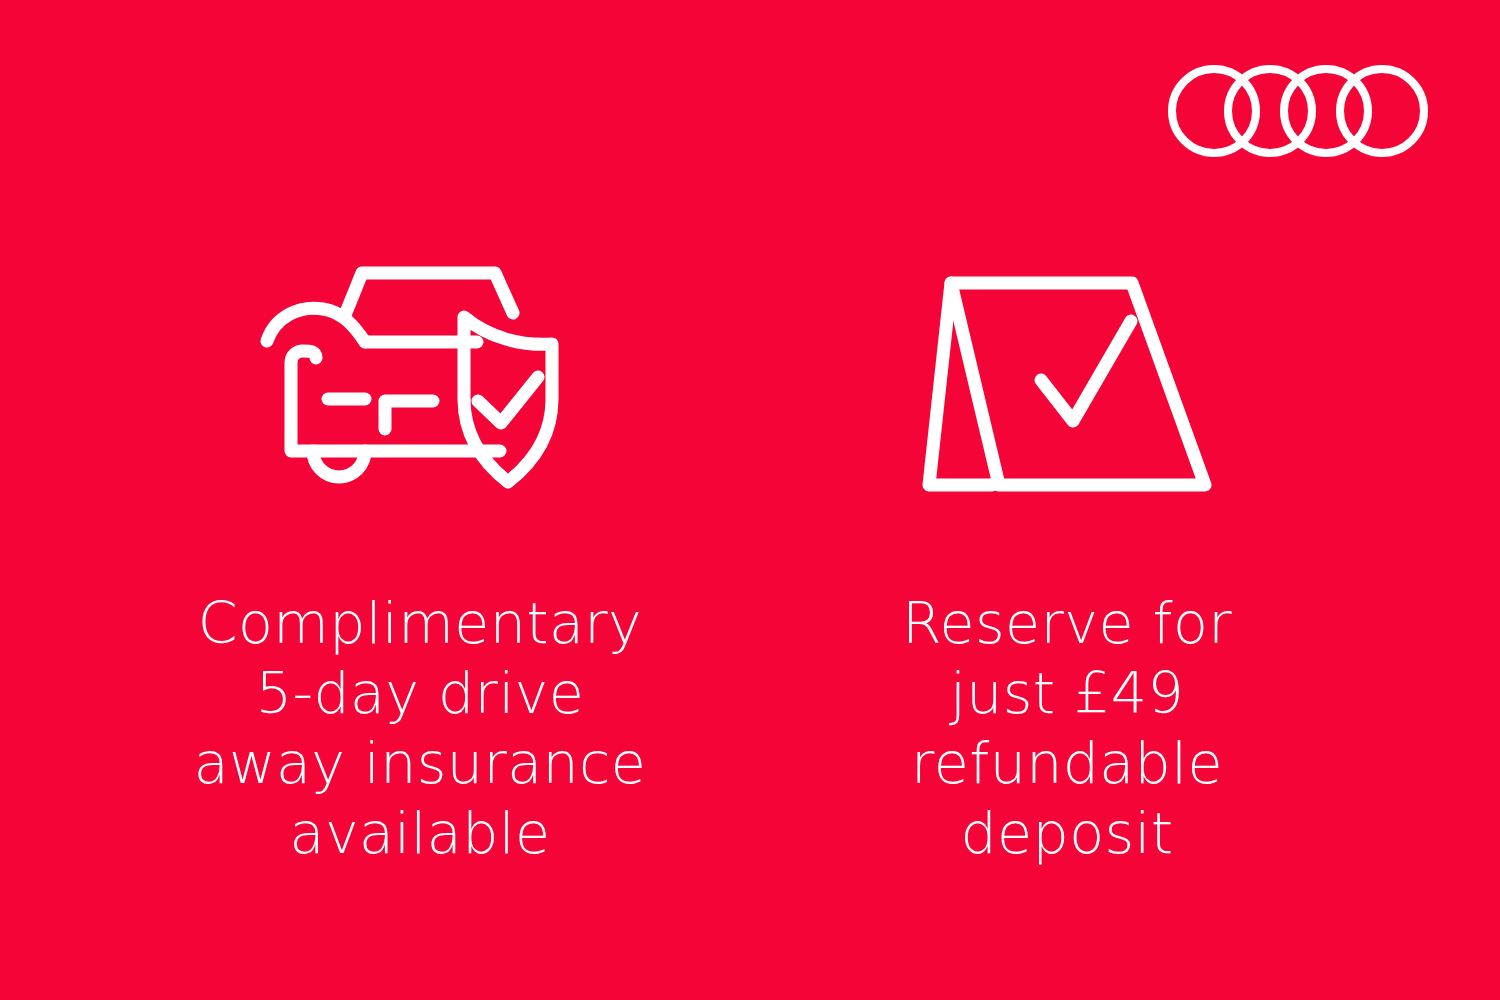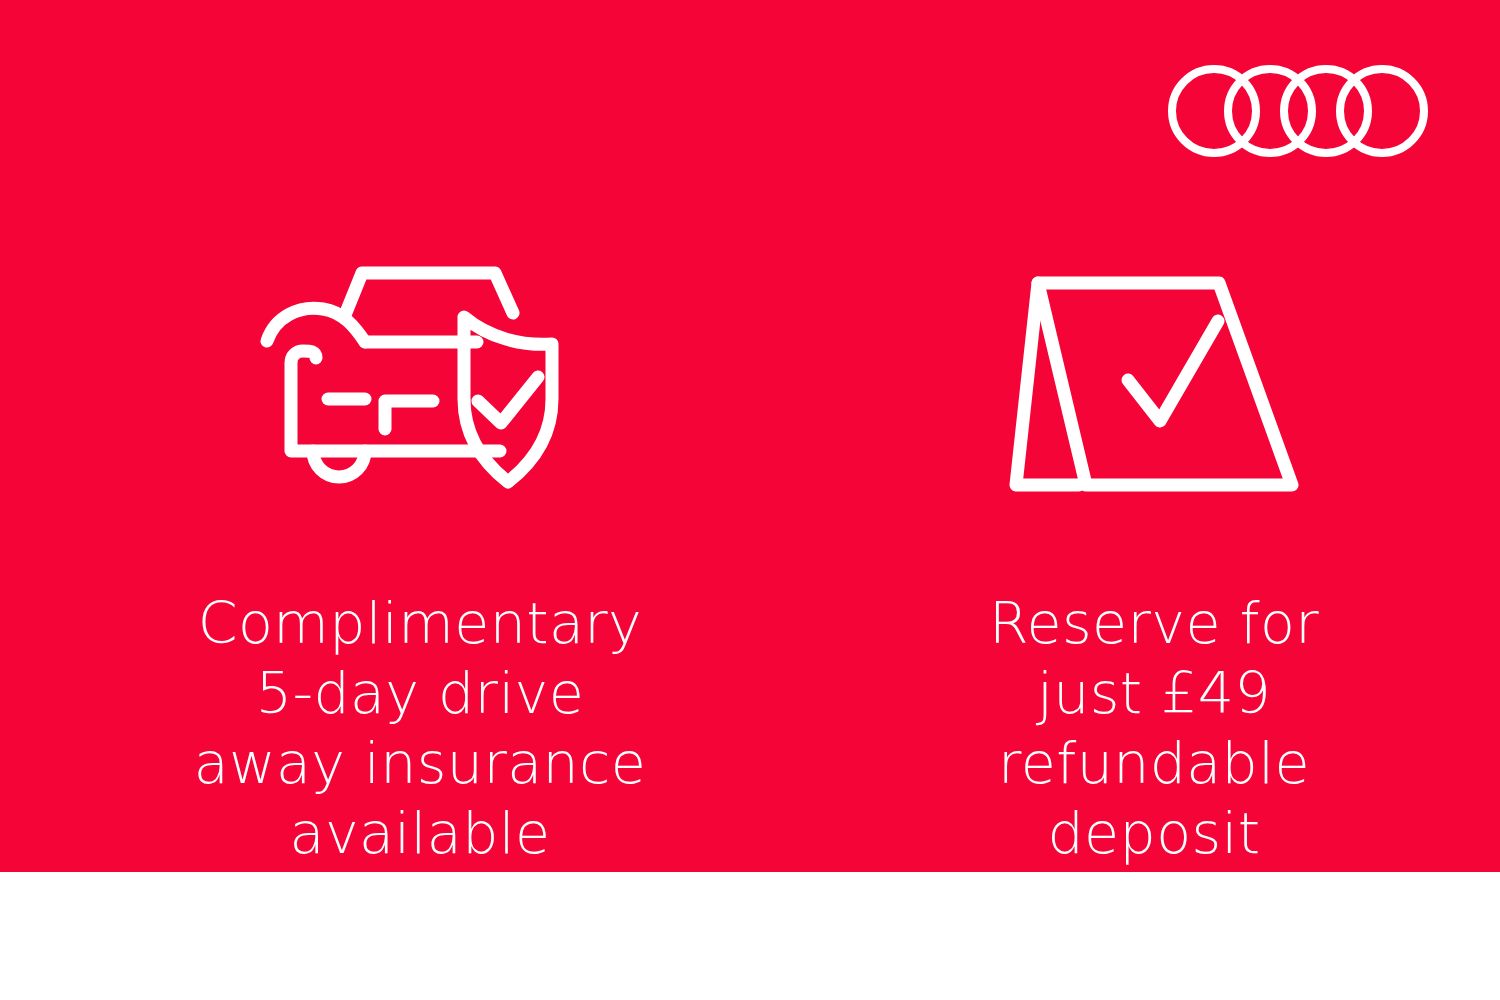--- a/index.html
+++ b/index.html
@@ -10,21 +10,21 @@
   body {
     width: 1500px;
     height: 1000px;
     overflow: hidden;
     font-family: "DejaVu Sans", "Liberation Sans", sans-serif;
   }
 
   #promo-panel {
     position: relative;
     width: 1500px;
-    height: 872px;
+    height: 1000px;
     background: #f50438;
     box-sizing: border-box;
   }
 
   
   #brand-logo {
     position: absolute;
     left: 1168px;
     top: 61px;
     width: 262px;
@@ -39,21 +39,21 @@
   
   .feature-column {
     position: absolute;
     top: 250px;
     width: 620px;
     display: flex;
     flex-direction: column;
     align-items: center;
   }
   #feature-insurance { left: 110px; }
-  #feature-deposit   { left: 844px; }
+  #feature-deposit   { left: 757px; }
 
   .feature-icon {
     height: 260px;
     display: flex;
     align-items: center;
     justify-content: center;
   }
   .feature-icon svg { display: block; }
 
   .feature-caption {

